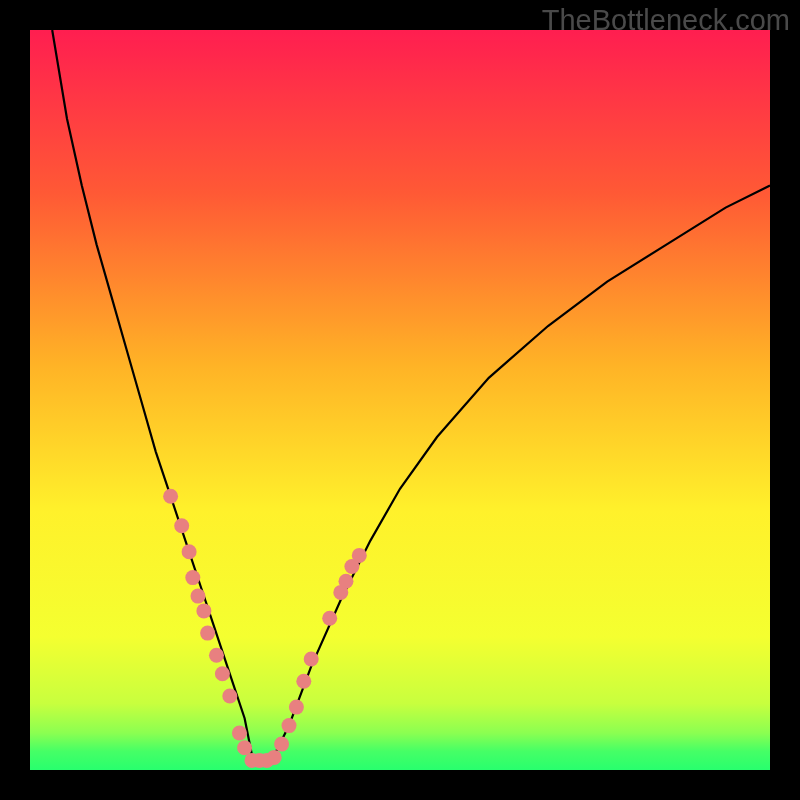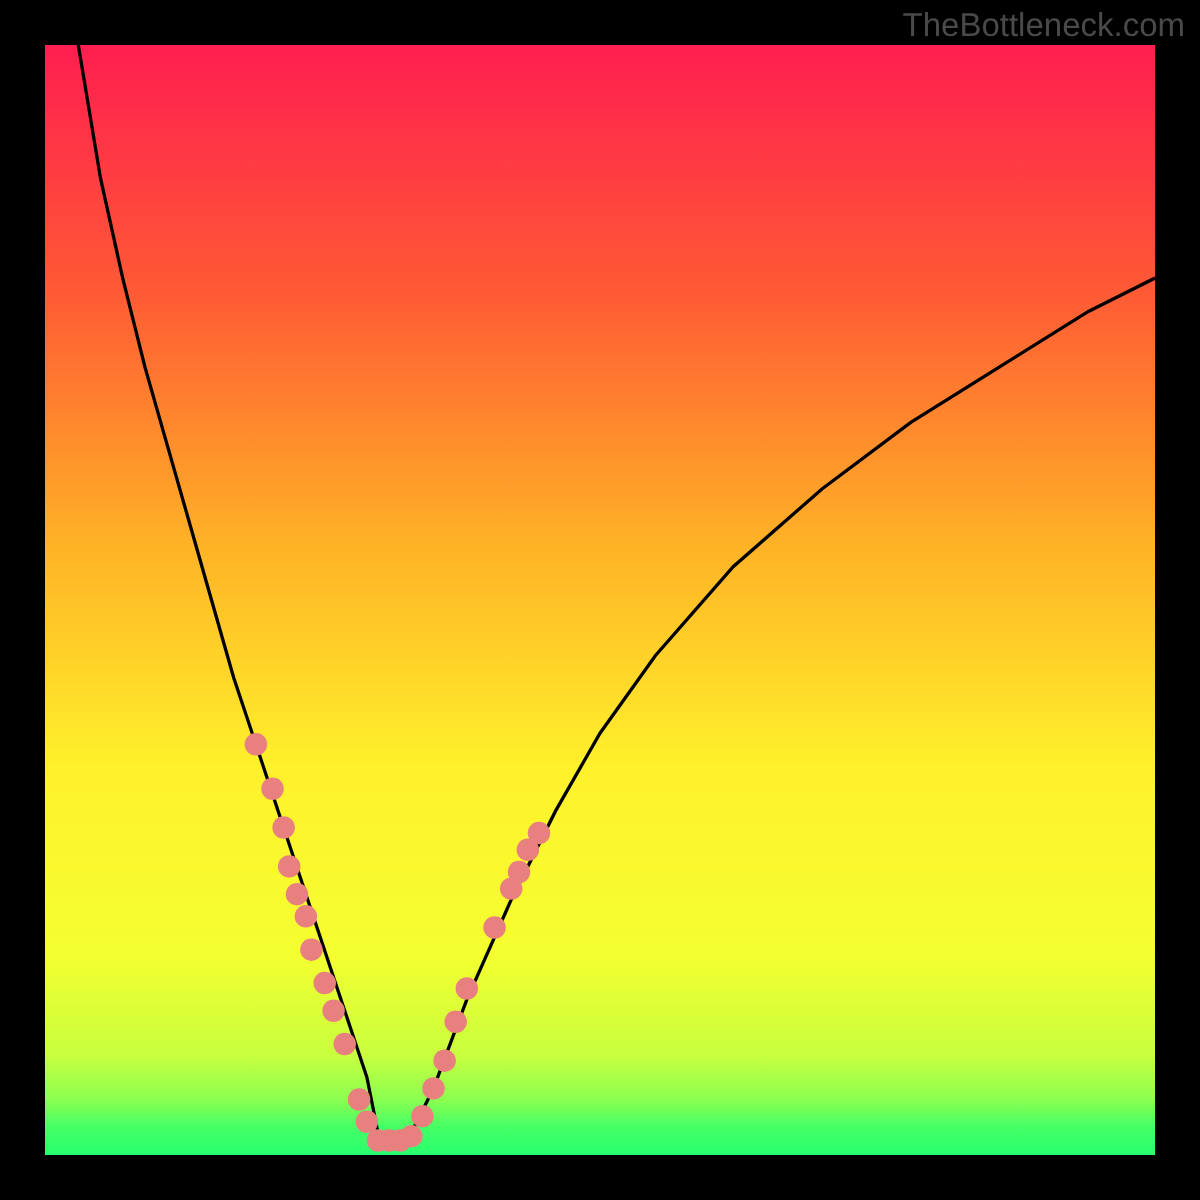--- a/index.html
+++ b/index.html
@@ -9,21 +9,21 @@
       height: 800px;
       background: #000;
       position: relative;
       overflow: hidden;
     }
     .watermark {
       position: absolute;
       top: 4px;
       right: 10px;
       font-family: Arial, sans-serif;
-      font-size: 22px;
+      font-size: 29px;
       color: #4a4a4a;
       font-weight: normal;
       z-index: 10;
     }
     .plot-area {
       position: absolute;
       left: 30px;
       top: 30px;
       width: 740px;
       height: 740px;

